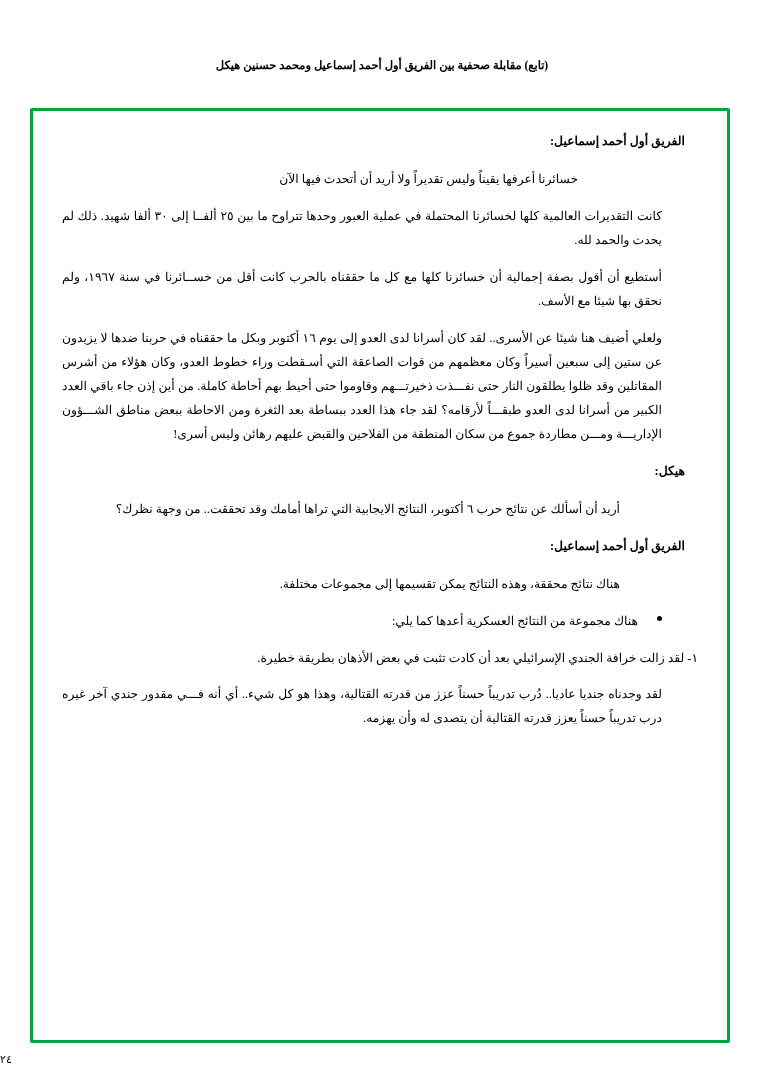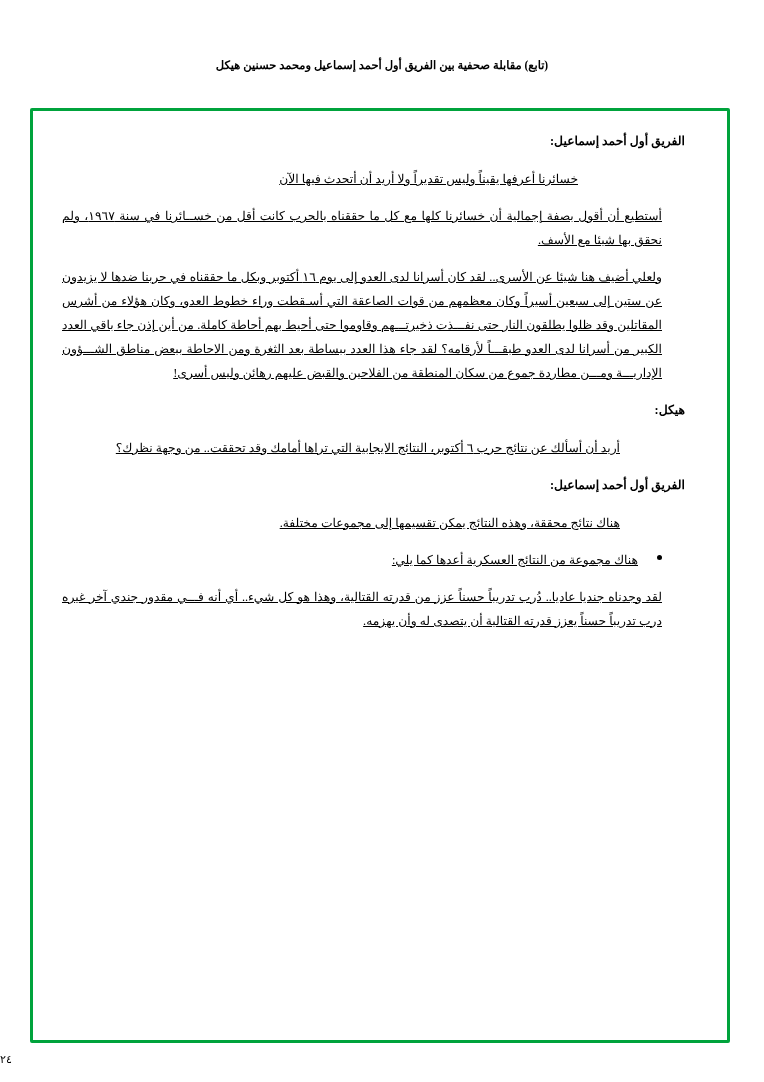--- a/index.html
+++ b/index.html
@@ -55,40 +55,38 @@
   }
   .speaker {
     font-weight: bold;
     margin: 0 13px 14px 0;
     text-align: right;
   }
   p.para {
     margin: 0 0 13px 0;
     text-align: justify;
     text-justify: inter-word;
-    text-decoration: underline;
   }
   p.indent-1 {
     padding-right: 36px;
   }
   p.indent-2 {
     padding-right: 78px;
   }
   p.indent-3 {
     padding-right: 120px;
   }
   p.block {
     text-align: justify;
   }
   .bullet-line {
     margin: 0 0 13px 0;
     padding-right: 60px;
     position: relative;
     text-align: right;
-    text-decoration: underline;
   }
   .bullet-line .dot {
     position: absolute;
     right: 36px;
     top: 6px;
     width: 5px;
     height: 5px;
     background: #000;
     border-radius: 50%;
   }
@@ -116,38 +114,40 @@
 
   <div class="frame"></div>
 
   <div class="content">
 
     <div class="speaker">الفريق أول أحمد إسماعيل:</div>
 
     <p class="para indent-3">خسائرنا أعرفها يقيناً وليس تقديراً ولا أريد أن أتحدث فيها الآن</p>
 
 
+    <p class="para indent-1 block">كانت التقديرات العالمية كلها لخسائرنا المحتملة في عملية العبور وحدها تتراوح ما بين ٢٥ ألفــا إلى ٣٠ ألفا شهيد. ذلك لم يحدث والحمد لله.</p>
 
     <p class="para indent-1 block">أستطيع أن أقول بصفة إجمالية أن خسائرنا كلها مع كل ما حققناه بالحرب كانت أقل من خســائرنا في سنة ١٩٦٧، ولم نحقق بها شيئا مع الأسف.</p>
 
     <p class="para indent-1 block">ولعلي أضيف هنا شيئا عن الأسرى.. لقد كان أسرانا لدى العدو إلى يوم ١٦ أكتوبر وبكل ما حققناه في حربنا ضدها لا يزيدون عن ستين إلى سبعين أسيراً وكان معظمهم من قوات الصاعقة التي أسـقطت وراء خطوط العدو، وكان هؤلاء من أشرس المقاتلين وقد ظلوا يطلقون النار حتى نفـــذت ذخيرتـــهم وقاوموا حتى أحيط بهم أحاطة كاملة. من أين إذن جاء باقي العدد الكبير من أسرانا لدى العدو طبقـــاً لأرقامه؟ لقد جاء هذا العدد ببساطة بعد الثغرة ومن الاحاطة ببعض مناطق الشـــؤون الإداريـــة ومـــن مطاردة جموع من سكان المنطقة من الفلاحين والقبض عليهم رهائن وليس أسرى!</p>
 
     <div class="speaker speaker-2">هيكل:</div>
 
     <p class="para indent-2 block">أريد أن أسألك عن نتائج حرب ٦ أكتوبر، النتائج الايجابية التي تراها أمامك وقد تحققت.. من وجهة نظرك؟</p>
 
     <div class="speaker">الفريق أول أحمد إسماعيل:</div>
 
     <p class="para indent-2">هناك نتائج محققة، وهذه النتائج يمكن تقسيمها إلى مجموعات مختلفة.</p>
 
     <div class="bullet-line">
       <span class="dot"></span>
       <span>هناك مجموعة من النتائج العسكرية أعدها كما يلي:</span>
     </div>
 
+    <div class="numbered">١- لقد زالت خرافة الجندي الإسرائيلي بعد أن كادت تثبت في بعض الأذهان بطريقة خطيرة.</div>
 
     <p class="para indent-1 block">لقد وجدناه جنديا عاديا.. دُرب تدريباً حسناً عزز من قدرته القتالية، وهذا هو كل شيء.. أي أنه فـــي مقدور جندي آخر غيره درب تدريباً حسناً يعزز قدرته القتالية أن يتصدى له وأن يهزمه.</p>
 
   </div>
 
   <div class="page-number">٢٤</div>
 
 </div>
 
 </body></html>

